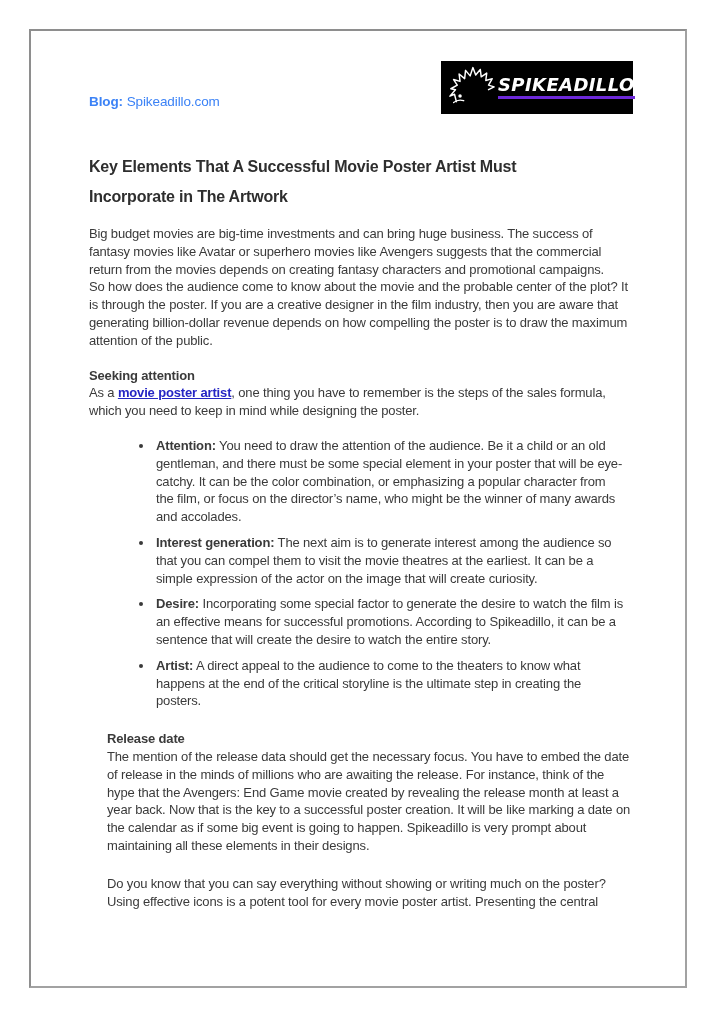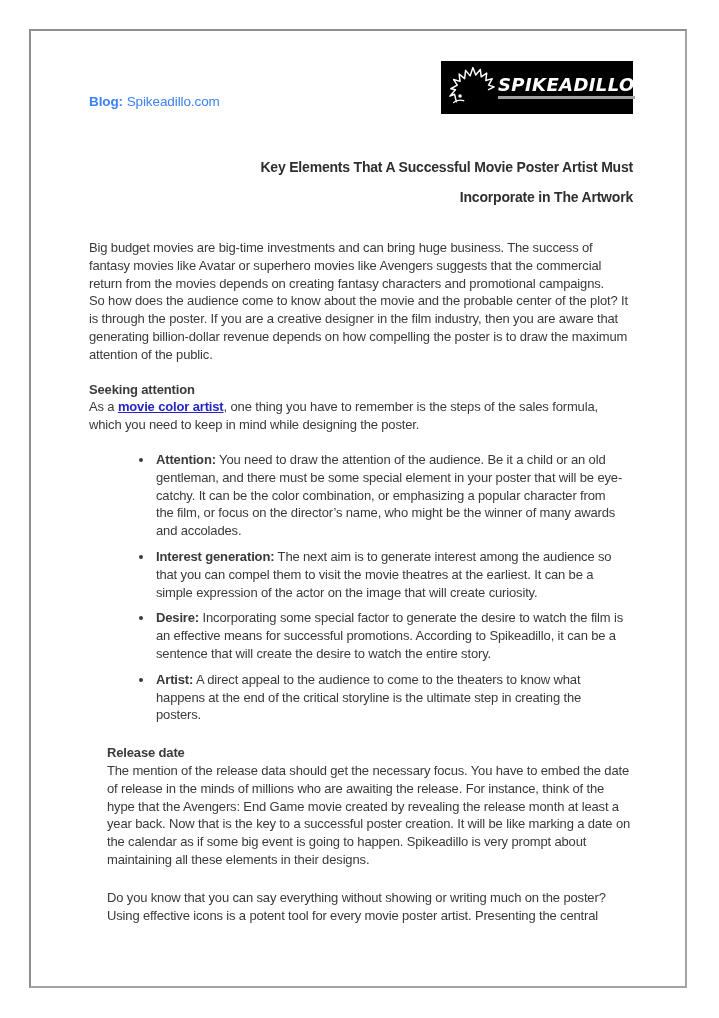--- a/index.html
+++ b/index.html
@@ -14,26 +14,26 @@
   .blog-line{font-size:13.5px;color:#3b82f6;margin-bottom:5px;letter-spacing:-0.1px;}
   .blog-line .b{font-weight:bold;}
   .logo{
     width:192px;height:53px;background:#000000;flex:none;
     display:flex;align-items:center;justify-content:flex-start;
     padding:0 6px 0 8px;box-sizing:border-box;gap:3px;
   }
   .logo-text{
     color:#ffffff;font-weight:bold;font-style:italic;font-size:18px;
     letter-spacing:0.4px;line-height:1;padding-bottom:2px;
-    border-bottom:3px solid #a3a3a3;white-space:nowrap;
+    border-bottom:3px solid #6d28d9;white-space:nowrap;
     font-family:"DejaVu Sans",sans-serif;
   }
   .title{
-    margin-top:38px;margin-bottom:27px;text-align:right;
-    font-weight:bold;font-size:14px;line-height:30px;color:#2e2e2e;
+    margin-top:38px;margin-bottom:13px;text-align:left;
+    font-weight:bold;font-size:16px;line-height:30px;color:#2e2e2e;
     letter-spacing:-0.2px;
   }
   .title div{white-space:nowrap;}
   .doc{font-size:13px;line-height:17.8px;color:#3a3a3a;letter-spacing:-0.15px;}
   .doc p{margin:0;}
   .sp{margin-top:17px;}
   .sp2{margin-top:20px;margin-left:18px;}
   .h{font-weight:bold;}
   .doc a{color:#2525c4;font-weight:bold;text-decoration:underline;}
   ul.bullets{margin:17px 0 0 0;padding-left:57px;}
@@ -65,21 +65,21 @@
     <div>Incorporate in The Artwork</div>
   </div>
 
   <div class="doc">
 
     <p>Big budget movies are big-time investments and can bring huge business. The success of fantasy movies like Avatar or superhero movies like Avengers suggests that the commercial return from the movies depends on creating fantasy characters and promotional campaigns.</p>
     <p class="sp">So how does the audience come to know about the movie and the probable center of the plot? It is through the poster. If you are a creative designer in the film industry, then you are aware that generating billion-dollar revenue depends on how compelling the poster is to draw the maximum attention of the public.</p>
 
     <div class="sp">
       <p class="h">Seeking attention</p>
-      <p><span>As a </span><a href="#">movie color artist</a><span>, one thing you have to remember is the steps of the sales formula, which you need to keep in mind while designing the poster.</span></p>
+      <p><span>As a </span><a href="#">movie poster artist</a><span>, one thing you have to remember is the steps of the sales formula, which you need to keep in mind while designing the poster.</span></p>
       <ul class="bullets">
         <li><span class="h">Attention:</span><span> You need to draw the attention of the audience. Be it a child or an old gentleman, and there must be some special element in your poster that will be eye-catchy. It can be the color combination, or emphasizing a popular character from the film, or focus on the director’s name, who might be the winner of many awards and accolades.</span></li>
         <li><span class="h">Interest generation:</span><span> The next aim is to generate interest among the audience so that you can compel them to visit the movie theatres at the earliest. It can be a simple expression of the actor on the image that will create curiosity.</span></li>
         <li><span class="h">Desire:</span><span> Incorporating some special factor to generate the desire to watch the film is an effective means for successful promotions. According to Spikeadillo, it can be a sentence that will create the desire to watch the entire story.</span></li>
         <li><span class="h">Artist:</span><span> A direct appeal to the audience to come to the theaters to know what happens at the end of the critical storyline is the ultimate step in creating the posters.</span></li>
       </ul>
     </div>
 
     <div class="sp2">
       <p class="h">Release date</p>

